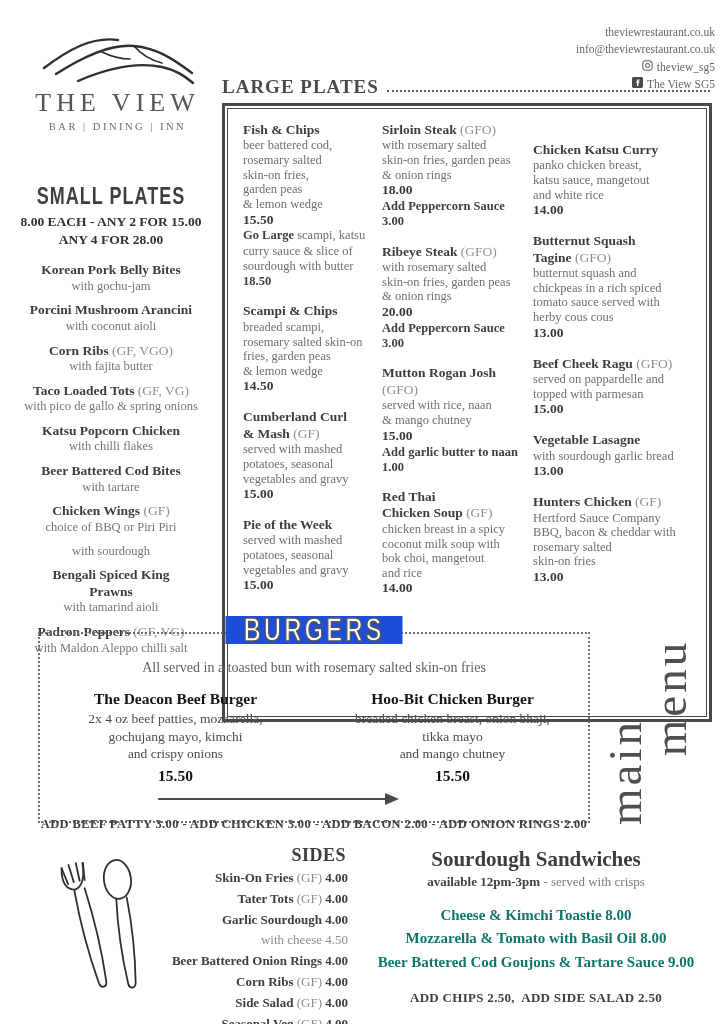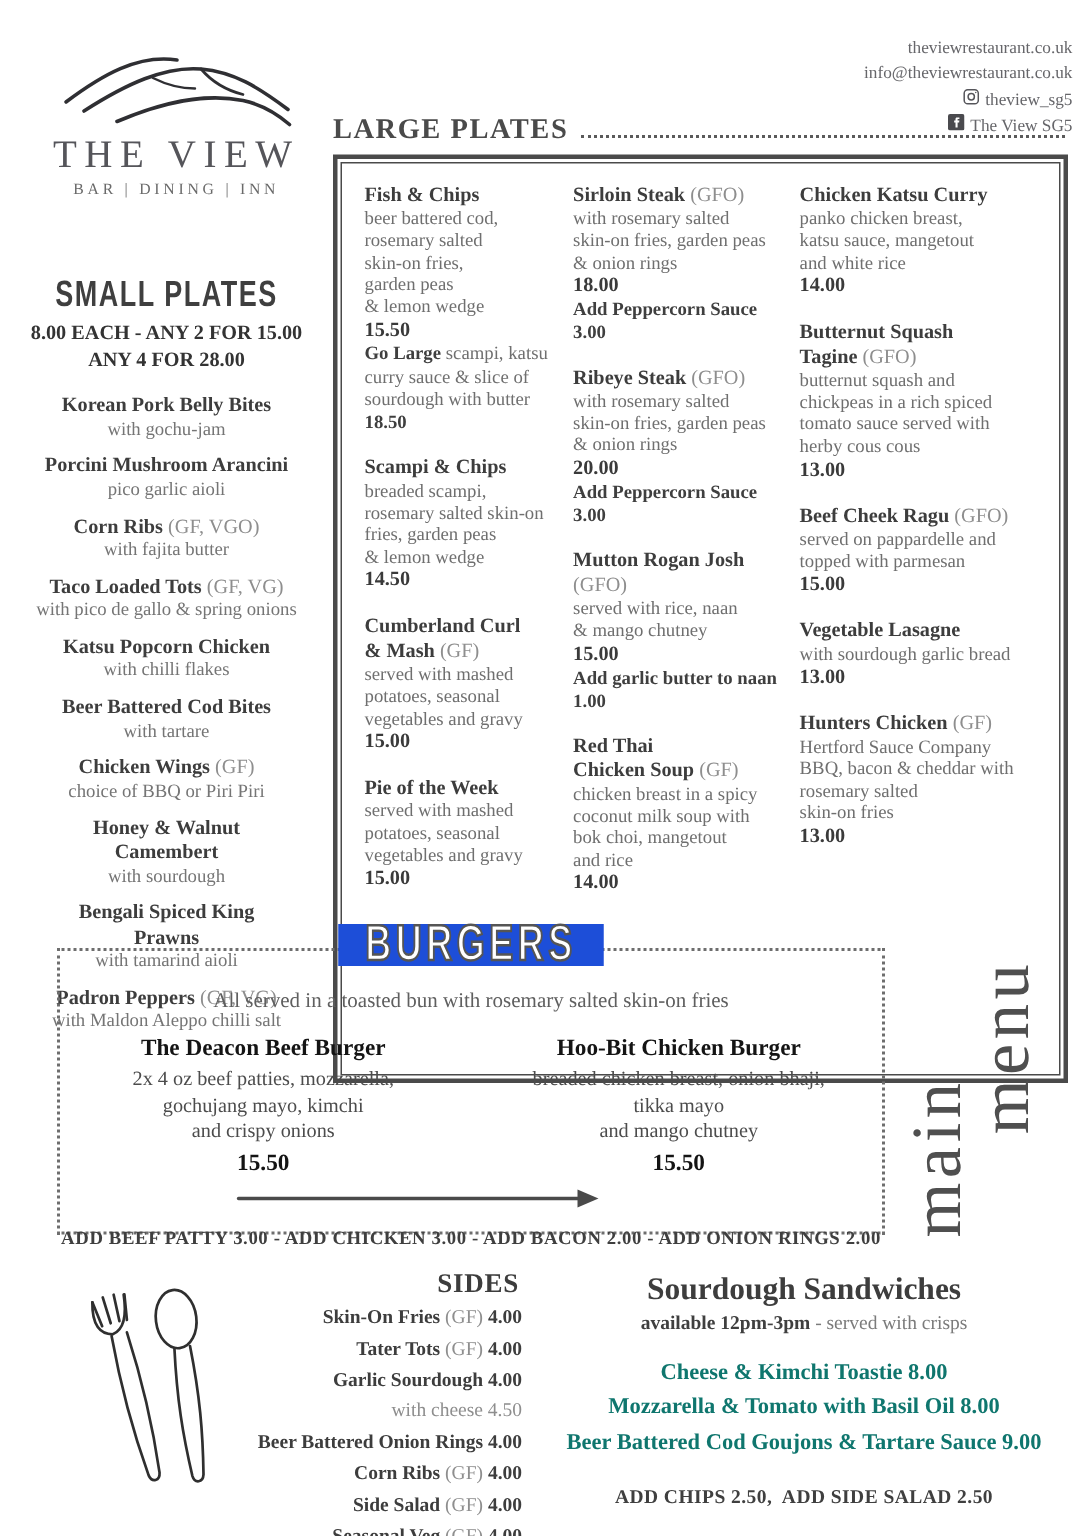--- a/index.html
+++ b/index.html
@@ -36,21 +36,21 @@
   .tag { font-weight:normal; color:#8e8e8e; }
 
   
   .lp-header { position:absolute; left:222px; top:76px; width:490px; display:flex; align-items:flex-end; }
   .lp-title { font-weight:bold; font-size:19px; letter-spacing:1px; color:#4a4a4a; }
   .lp-dots { flex:1; border-bottom:2px dotted #5a5a5a; margin:0 2px 6px 8px; }
   .lp-box { position:absolute; left:222px; top:103px; width:490px; height:619px; border:3px solid #4a4a4a; }
   .lp-box-inner { position:absolute; inset:2px; border:1px solid #4a4a4a; padding:13px 11px 8px 15px;
     display:flex; justify-content:space-between; }
   .lp-col { display:flex; flex-direction:column; }
-  .lp-col1 { width:140px; } .lp-col2 { width:152px; } .lp-col3 { width:163px; }
+  .lp-col1 { width:140px; } .lp-col2 { width:152px; } .lp-col3 { width:163px;margin-top:20px; }
   .lp-item { margin-bottom:14px; }
   .lp-name { font-size:13.5px; line-height:1.22; }
   .lp-desc { font-size:12.5px; color:#6f6f6f; line-height:1.17; white-space:pre-line; }
   .lp-price { font-weight:bold; font-size:13.5px; color:#3a3a3a; line-height:1.25; }
   .lp-addon { font-size:12.5px; color:#3f3f3f; line-height:1.22; }
   .lp-addon .pre { font-weight:bold; white-space:pre-line; }
   .lp-addon .rest { font-weight:normal; color:#6f6f6f; }
   .lp-addon .blk { font-weight:bold; }
 
   
@@ -142,21 +142,21 @@
       <div>8.00 EACH - ANY 2 FOR 15.00</div>
       <div>ANY 4 FOR 28.00</div>
     </div>
     <div class="sp-items">
       <div class="sp-item">
           <div class="sp-name"><span class="nm pre">Korean Pork Belly Bites</span><span class="tag"></span></div>
           <div class="sp-desc">with gochu-jam</div>
         </div>
       <div class="sp-item">
           <div class="sp-name"><span class="nm pre">Porcini Mushroom Arancini</span><span class="tag"></span></div>
-          <div class="sp-desc">pico garlic aioli</div>
+          <div class="sp-desc">with coconut aioli</div>
         </div>
       <div class="sp-item">
           <div class="sp-name"><span class="nm pre">Corn Ribs</span><span class="tag"> (GF, VGO)</span></div>
           <div class="sp-desc">with fajita butter</div>
         </div>
       <div class="sp-item">
           <div class="sp-name"><span class="nm pre">Taco Loaded Tots</span><span class="tag"> (GF, VG)</span></div>
           <div class="sp-desc">with pico de gallo &amp; spring onions</div>
         </div>
       <div class="sp-item">
@@ -165,22 +165,20 @@
         </div>
       <div class="sp-item">
           <div class="sp-name"><span class="nm pre">Beer Battered Cod Bites</span><span class="tag"></span></div>
           <div class="sp-desc">with tartare</div>
         </div>
       <div class="sp-item">
           <div class="sp-name"><span class="nm pre">Chicken Wings</span><span class="tag"> (GF)</span></div>
           <div class="sp-desc">choice of BBQ or Piri Piri</div>
         </div>
       <div class="sp-item">
-          <div class="sp-name"><span class="nm pre">Honey &amp; Walnut
-Camembert</span><span class="tag"></span></div>
           <div class="sp-desc">with sourdough</div>
         </div>
       <div class="sp-item">
           <div class="sp-name"><span class="nm pre">Bengali Spiced King
 Prawns</span><span class="tag"></span></div>
           <div class="sp-desc">with tamarind aioli</div>
         </div>
       <div class="sp-item">
           <div class="sp-name"><span class="nm pre">Padron Peppers</span><span class="tag"> (GF, VG)</span></div>
           <div class="sp-desc">with Maldon Aleppo chilli salt</div>

